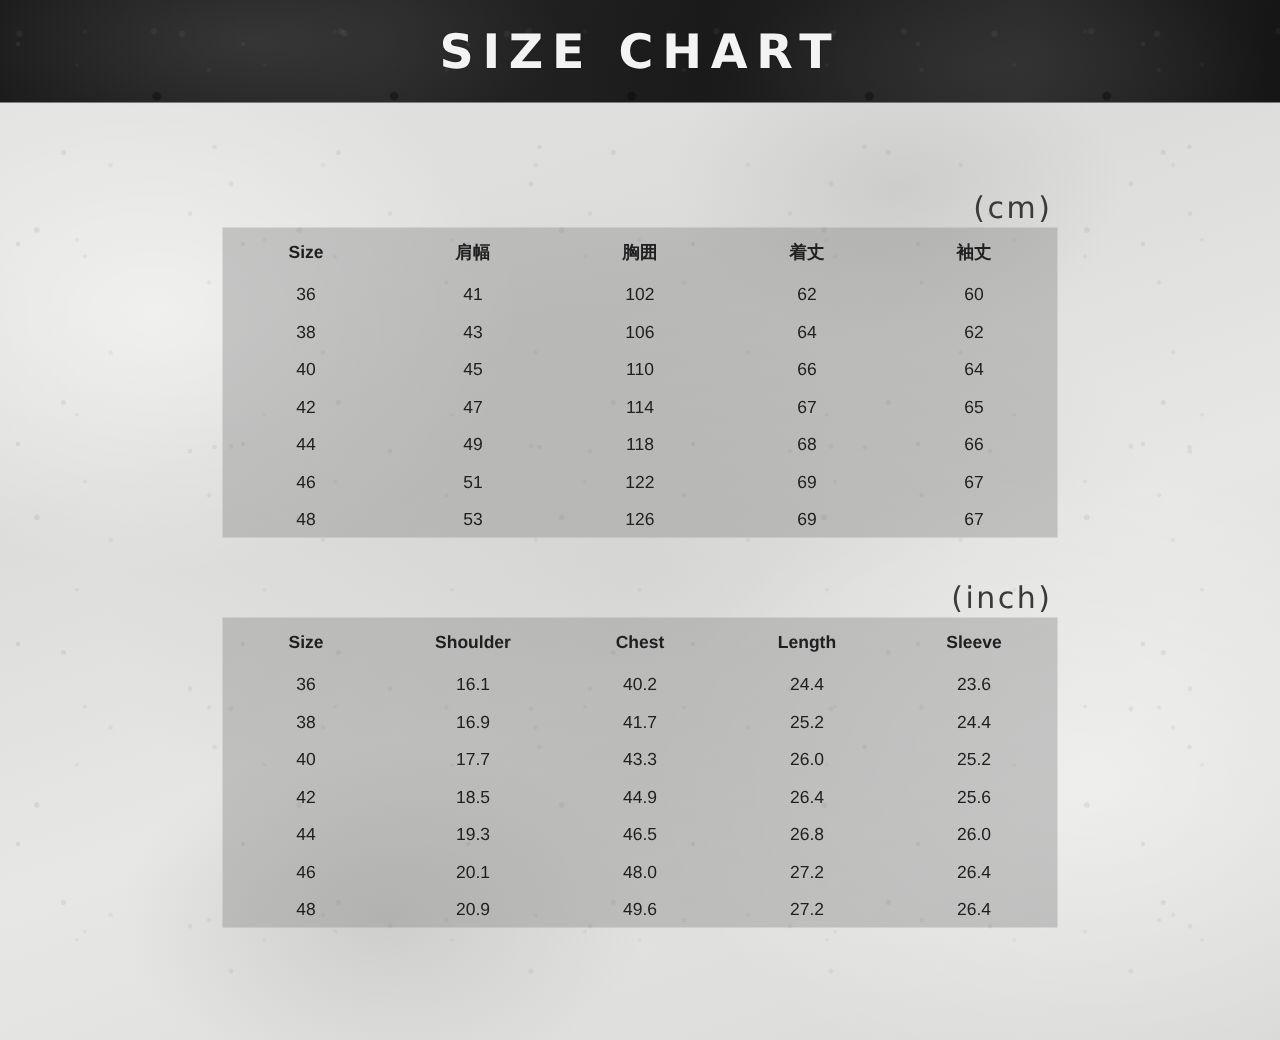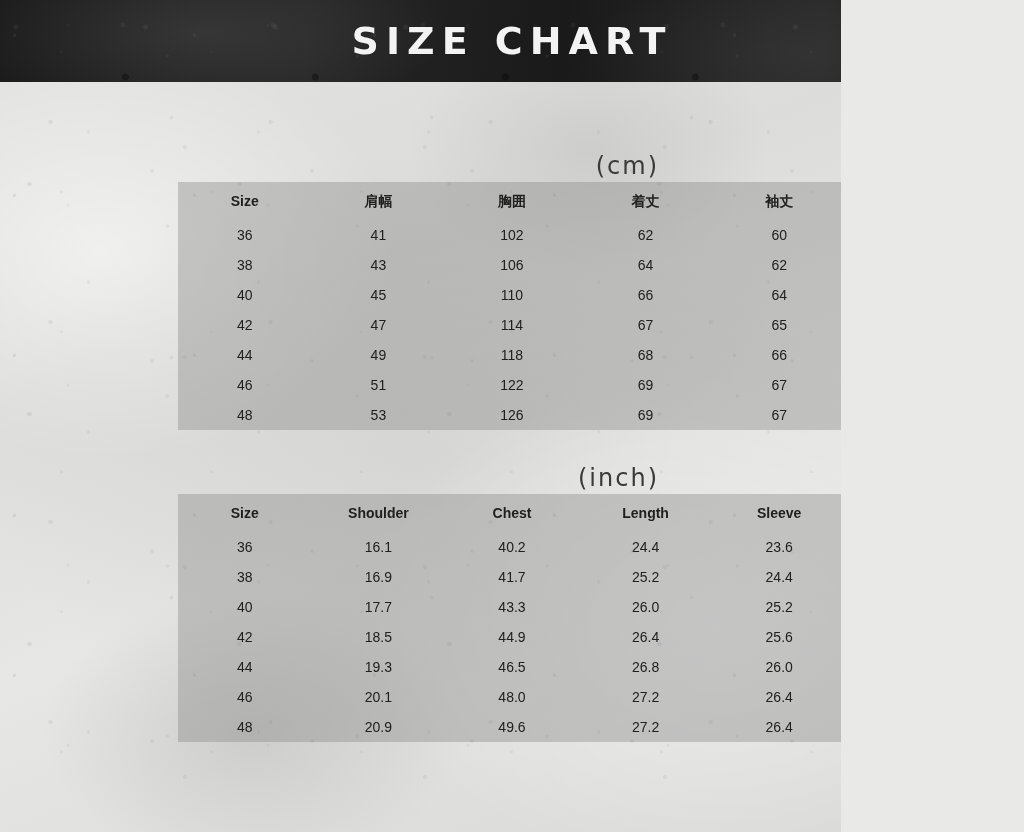--- a/index.html
+++ b/index.html
@@ -9,21 +9,21 @@
   body {
     width: 1024px;
     height: 832px;
     font-family: "Liberation Sans", sans-serif;
     background: #e9e9e7;
     overflow: hidden;
   }
 
   .page {
     position: relative;
-    width: 841px;
+    width: 1024px;
     height: 832px;
     background:
       radial-gradient(ellipse 420px 300px at 12% 30%, rgba(255,255,255,0.55), rgba(255,255,255,0) 70%),
       radial-gradient(ellipse 500px 360px at 85% 75%, rgba(255,255,255,0.45), rgba(255,255,255,0) 70%),
       radial-gradient(ellipse 600px 420px at 50% 55%, rgba(180,180,178,0.30), rgba(180,180,178,0) 72%),
       radial-gradient(ellipse 300px 200px at 30% 88%, rgba(140,140,138,0.25), rgba(140,140,138,0) 70%),
       radial-gradient(ellipse 260px 180px at 70% 18%, rgba(150,150,148,0.22), rgba(150,150,148,0) 70%),
       linear-gradient(160deg, #e3e3e1 0%, #dcdcda 35%, #e7e7e5 60%, #d9d9d7 100%);
     overflow: hidden;
   }

